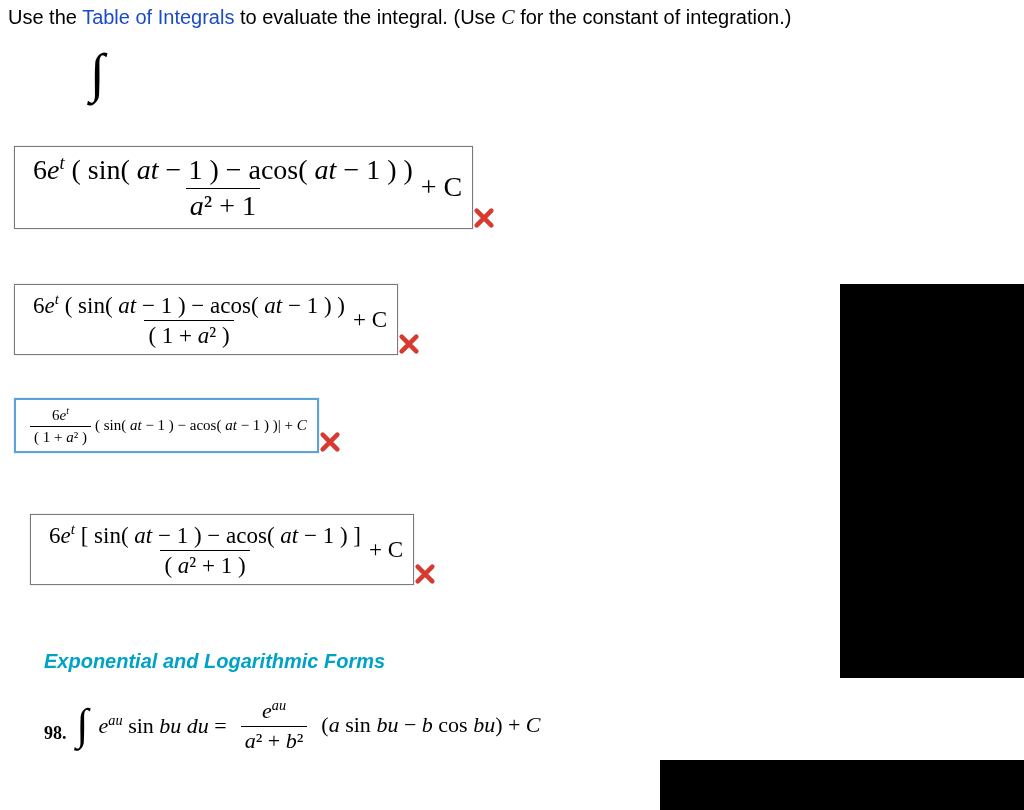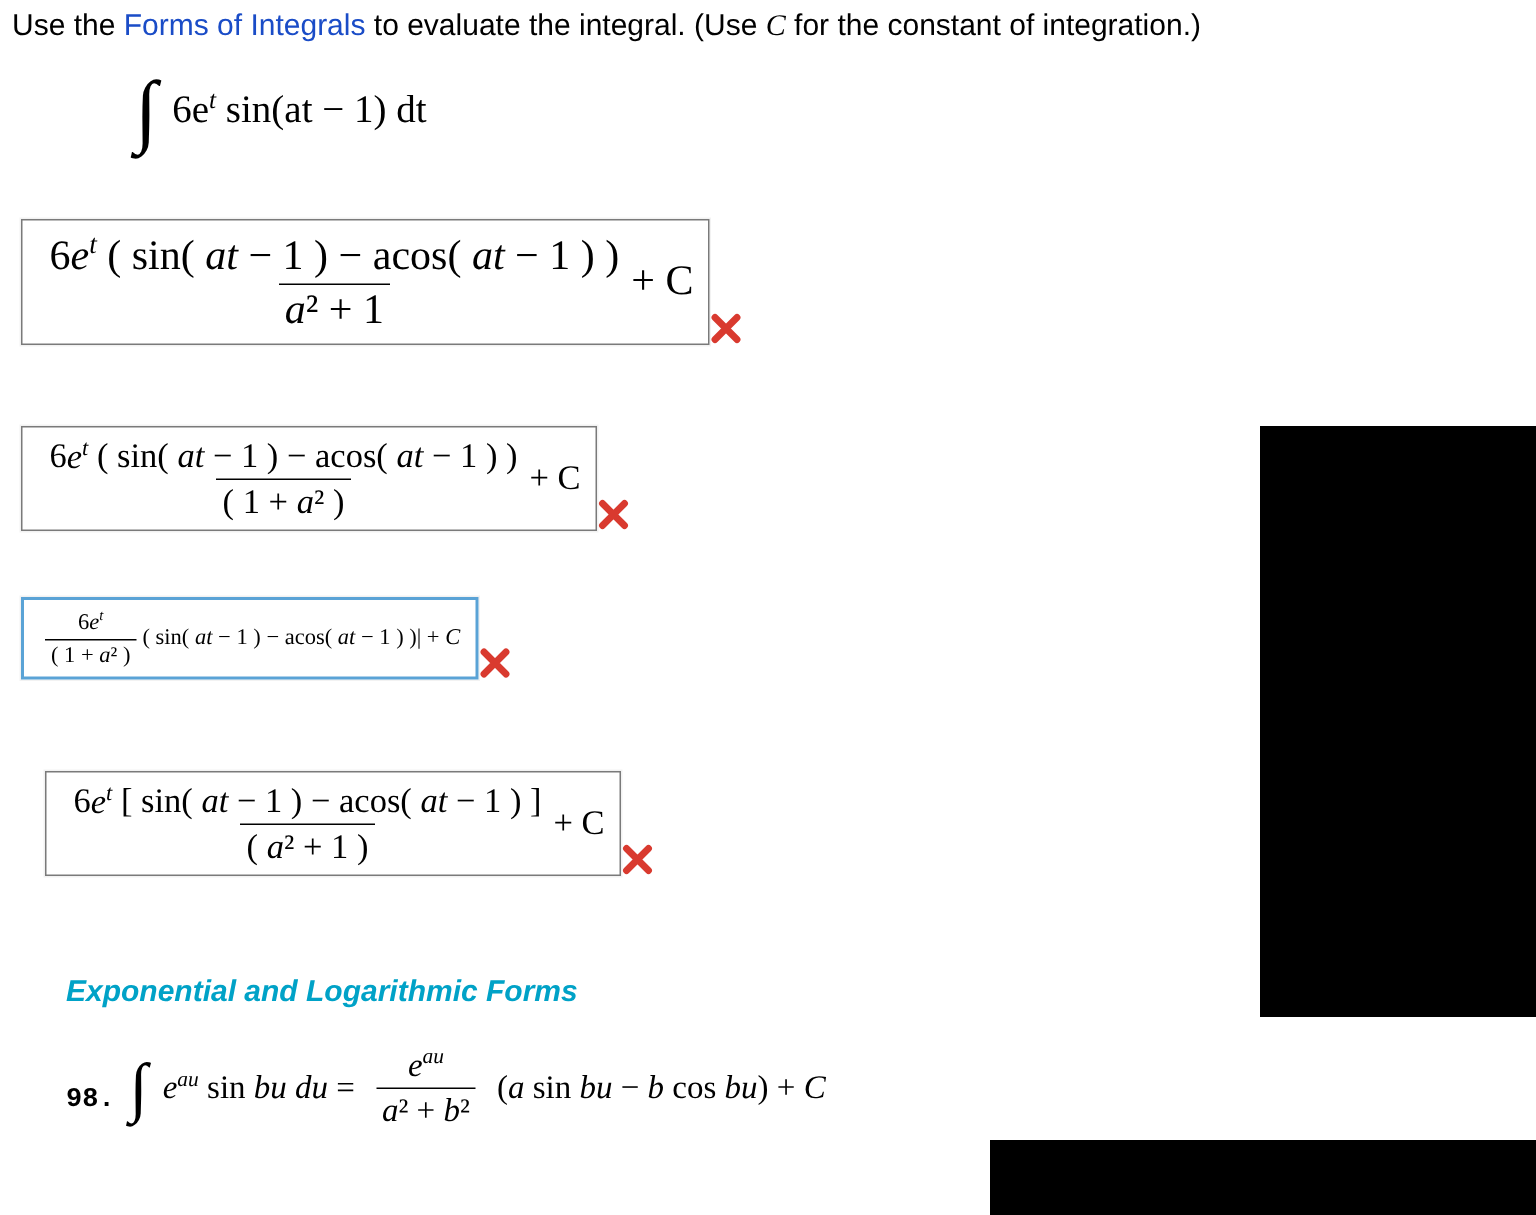--- a/index.html
+++ b/index.html
@@ -96,49 +96,46 @@
     text-align: right;
   }
   .formula-row {
     position: absolute;
     display: flex;
     align-items: center;
     gap: 10px;
     font-family: "Times New Roman", Times, serif;
   }
   .fnum {
-    font-family: Liberation Mono, monospace;
+    font-family: Liberation Serif, serif;
     font-weight: bold;
     font-size: 18px;
     margin-top: 17px;
   }
   .bigint {
     font-size: 44px;
     line-height: 44px;
   }
   
   .blk {
     position: absolute;
     background: #000;
   }
 </style>
 </head>
 <body>
 
 <div class="page">
 
   <div class="instr">
-    <span>Use the </span><span class="link">Forms of Integrals</span><span> to evaluate the integral. (Use </span><span class="math">C</span><span> for the constant of integration.)</span>
+    <span>Use the </span><span class="link">Table of Integrals</span><span> to evaluate the integral. (Use </span><span class="math">C</span><span> for the constant of integration.)</span>
   </div>
 
   <div class="problem">
     <span class="intsym italic">∫</span>
-    <span>
-      <span class="serif">6e</span><sup class="math">t</sup><span class="serif"> sin(at − 1) dt</span>
-    </span>
   </div>
 
   <div class="answer-row" style="left:14px; top:146px;">
     <div class="abox" style="font-size:28px;">
       <span class="frac">
         <span class="top">6<span class="italic">e<sup>t</sup></span> ( sin( <span class="italic">at</span> − 1 ) − acos( <span class="italic">at</span> − 1 ) )</span>
         <span class="btm"><span class="italic">a</span>² + 1</span>
       </span>
       <span class="serif"> + C</span>
     </div>

